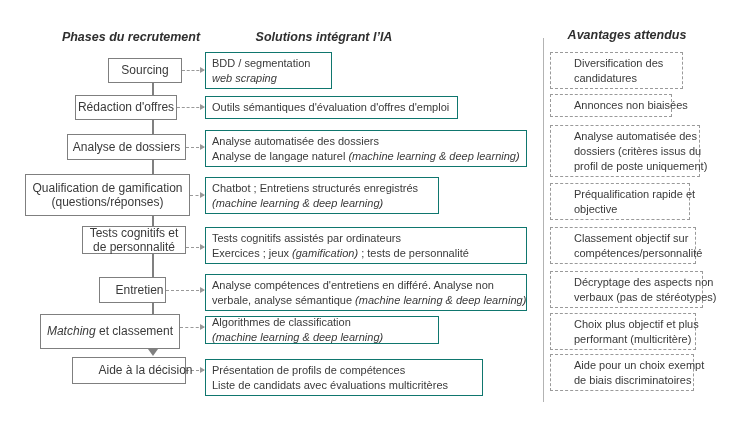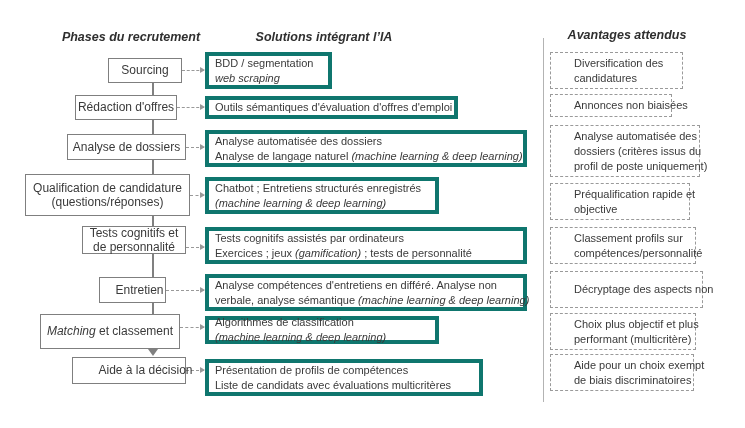--- a/index.html
+++ b/index.html
@@ -13,21 +13,21 @@
   }
   .box {
     position:absolute; background:#ffffff; box-sizing:border-box;
     display:flex; flex-direction:column; justify-content:center;
   }
   .phase {
     border:1.4px solid #7f7f7f; align-items:center; text-align:center;
     font-size:12px; line-height:14.5px; padding:1px 2px;
   }
   .sol {
-    border:4px solid #0f766e; padding:2px 6px; font-size:11px; line-height:15px;
+    border:1px solid #0f766e; padding:2px 6px; font-size:11px; line-height:15px;
   }
   .adv {
     border:1.2px dashed #9a9a9a; padding:2px 23px; font-size:11px; line-height:15px;
   }
   .ln { white-space:nowrap; }
   .vline {
     position:absolute; background:#808080;
   }
   .vline-arrowhead {
     position:absolute; width:0; height:0;
@@ -114,54 +114,55 @@
       <div class="ln"><span>Analyse automatisée des dossiers</span></div>
       <div class="ln"><span>Analyse de langage naturel </span><i>(machine learning &amp; deep learning)</i></div>
     </div>
   <div class="box adv" style="left:550px; top:125px; width:150px; height:52px;">
       <div class="ln"><span>Analyse automatisée des</span></div>
       <div class="ln"><span>dossiers (critères issus du</span></div>
       <div class="ln"><span>profil de poste uniquement)</span></div>
     </div>
 
   <div class="box phase" style="left:25px;  top:174px; width:165px; height:42px;">
-      <div class="ln"><span>Qualification de candidature</span></div>
+      <div class="ln"><span>Qualification de gamification</span></div>
       <div class="ln"><span>(questions/réponses)</span></div>
     </div>
   <div class="box sol" style="left:205px; top:177px; width:234px; height:37px;">
       <div class="ln"><span>Chatbot ; Entretiens structurés enregistrés</span></div>
       <div class="ln"><i>(machine learning &amp; deep learning)</i></div>
     </div>
   <div class="box adv" style="left:550px; top:183px; width:140px; height:37px;">
       <div class="ln"><span>Préqualification rapide et</span></div>
       <div class="ln"><span>objective</span></div>
     </div>
 
   <div class="box phase" style="left:82px;  top:226px; width:104px; height:28px;">
       <div class="ln"><span>Tests cognitifs et</span></div>
       <div class="ln"><span>de personnalité</span></div>
     </div>
   <div class="box sol" style="left:205px; top:227px; width:322px; height:37px;">
       <div class="ln"><span>Tests cognitifs assistés par ordinateurs</span></div>
       <div class="ln"><span>Exercices ; jeux </span><i>(gamification)</i><span> ; tests de personnalité</span></div>
     </div>
   <div class="box adv" style="left:550px; top:227px; width:146px; height:37px;">
-      <div class="ln"><span>Classement profils sur</span></div>
+      <div class="ln"><span>Classement objectif sur</span></div>
       <div class="ln"><span>compétences/personnalité</span></div>
     </div>
 
   <div class="box phase" style="left:99px;  top:277px; width:67px;  height:26px;padding-left:16px;">
       <div class="ln"><span>Entretien</span></div>
     </div>
   <div class="box sol" style="left:205px; top:274px; width:322px; height:37px;">
       <div class="ln"><span>Analyse compétences d'entretiens en différé. Analyse non</span></div>
       <div class="ln"><span>verbale, analyse sémantique </span><i>(machine learning &amp; deep learning)</i></div>
     </div>
   <div class="box adv" style="left:550px; top:271px; width:153px; height:37px;">
       <div class="ln"><span>Décryptage des aspects non</span></div>
+      <div class="ln"><span>verbaux (pas de stéréotypes)</span></div>
     </div>
 
   <div class="box phase" style="left:40px;  top:314px; width:140px; height:35px;">
       <div class="ln"><i>Matching</i><span> et classement</span></div>
     </div>
   <div class="box sol" style="left:205px; top:316px; width:234px; height:28px;">
       <div class="ln"><span>Algorithmes de classification</span></div>
       <div class="ln"><i>(machine learning &amp; deep learning)</i></div>
     </div>
   <div class="box adv" style="left:550px; top:313px; width:146px; height:37px;">

